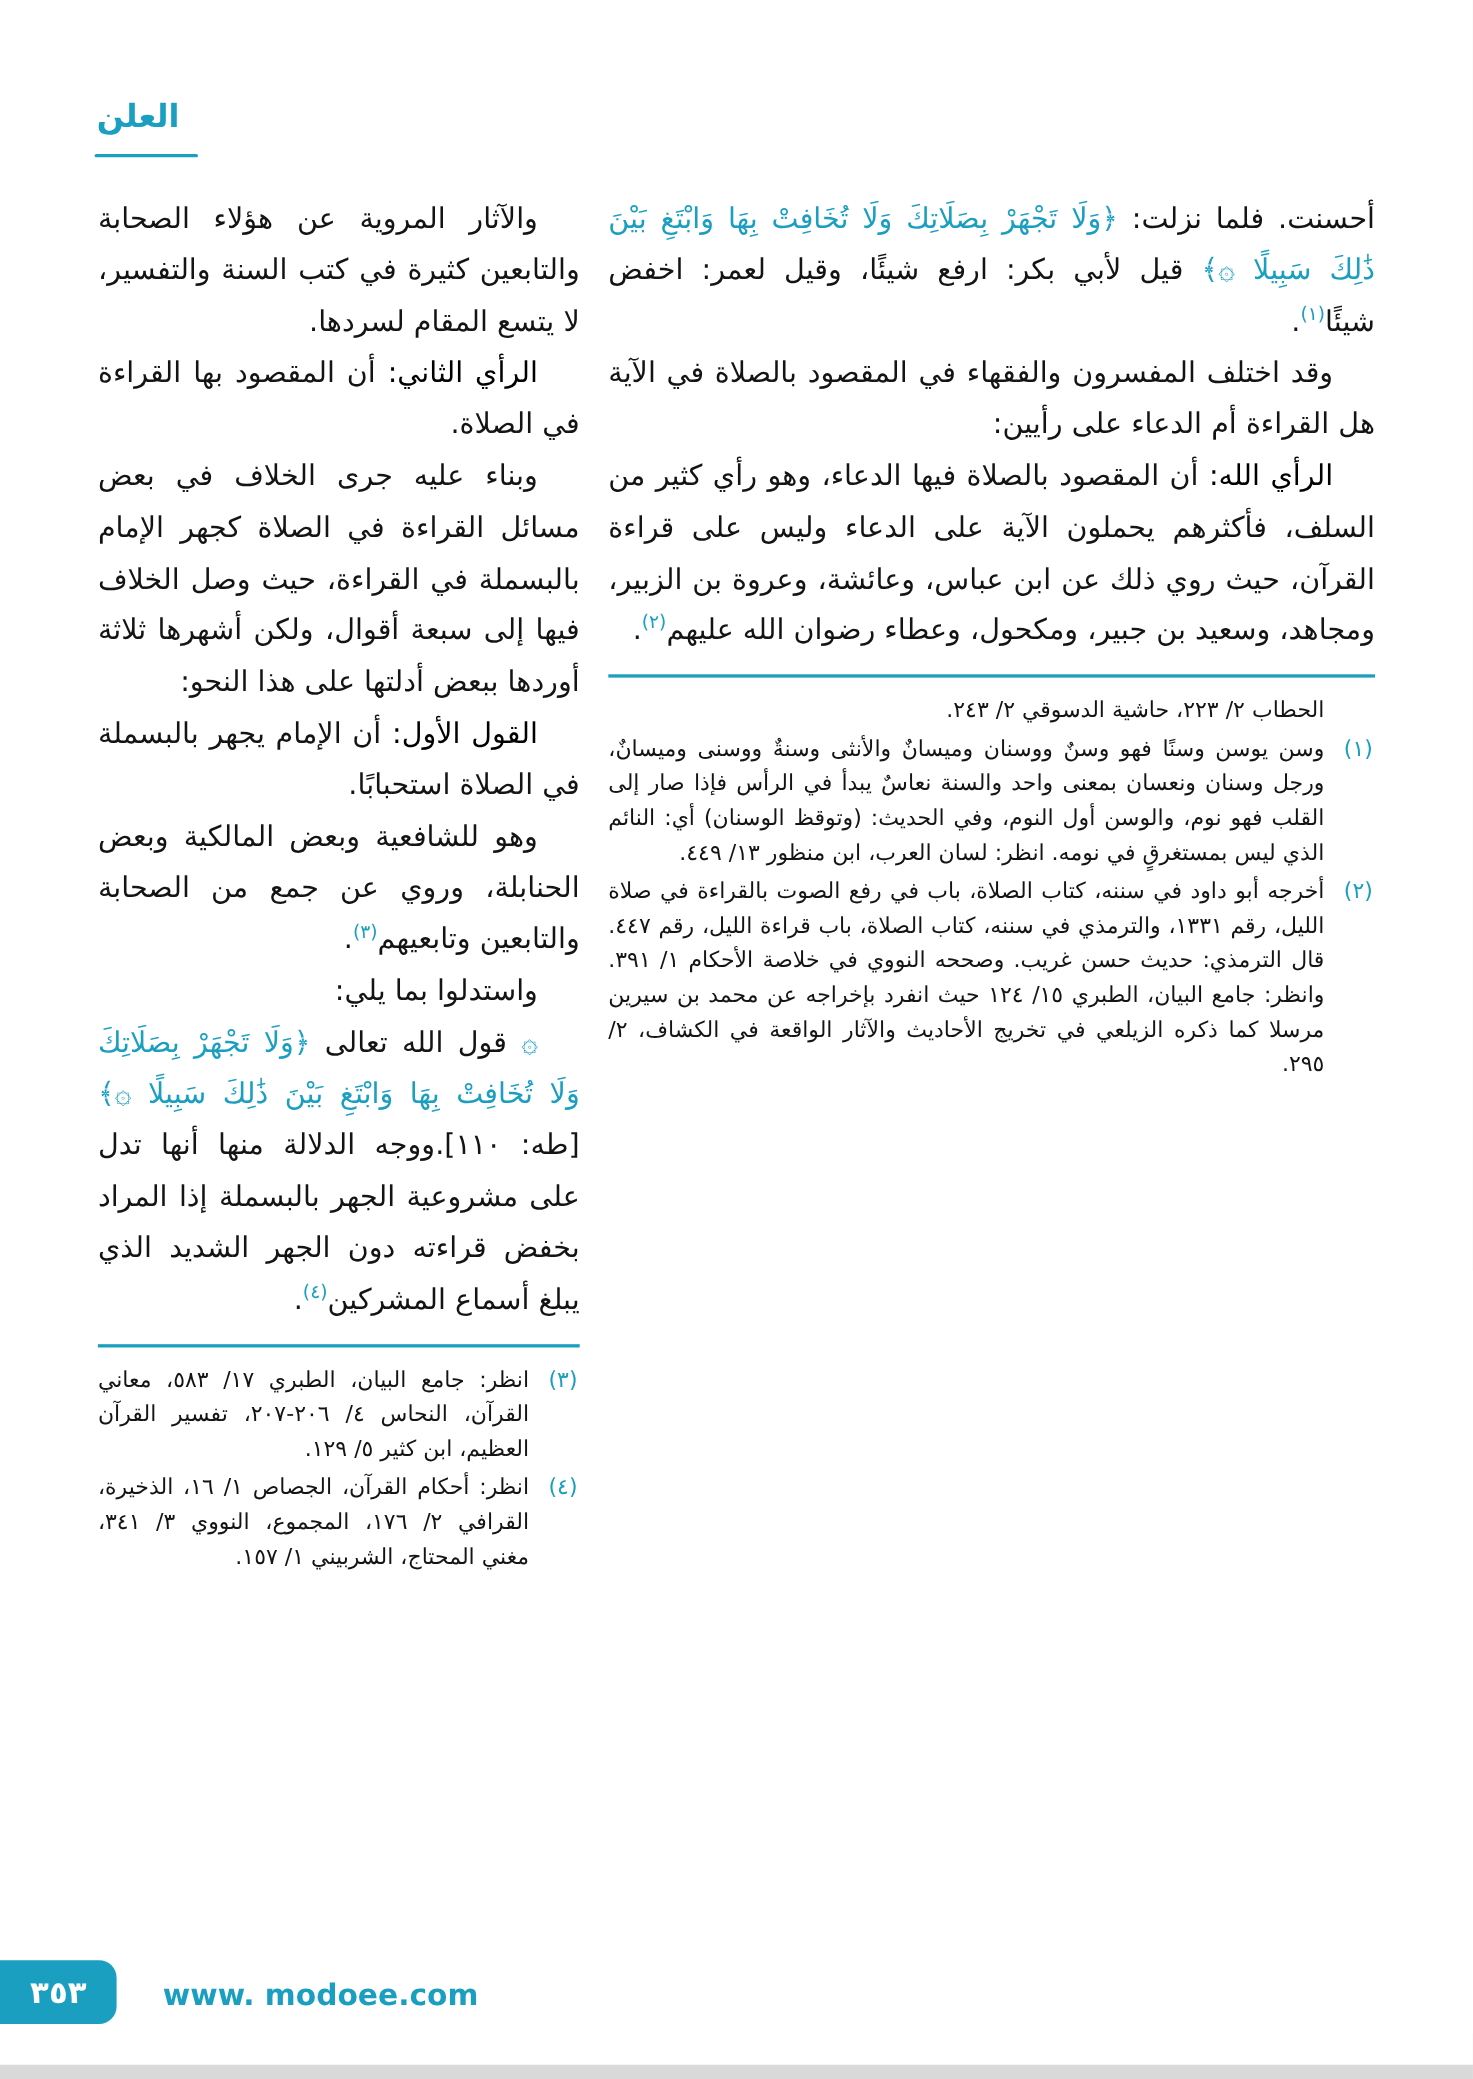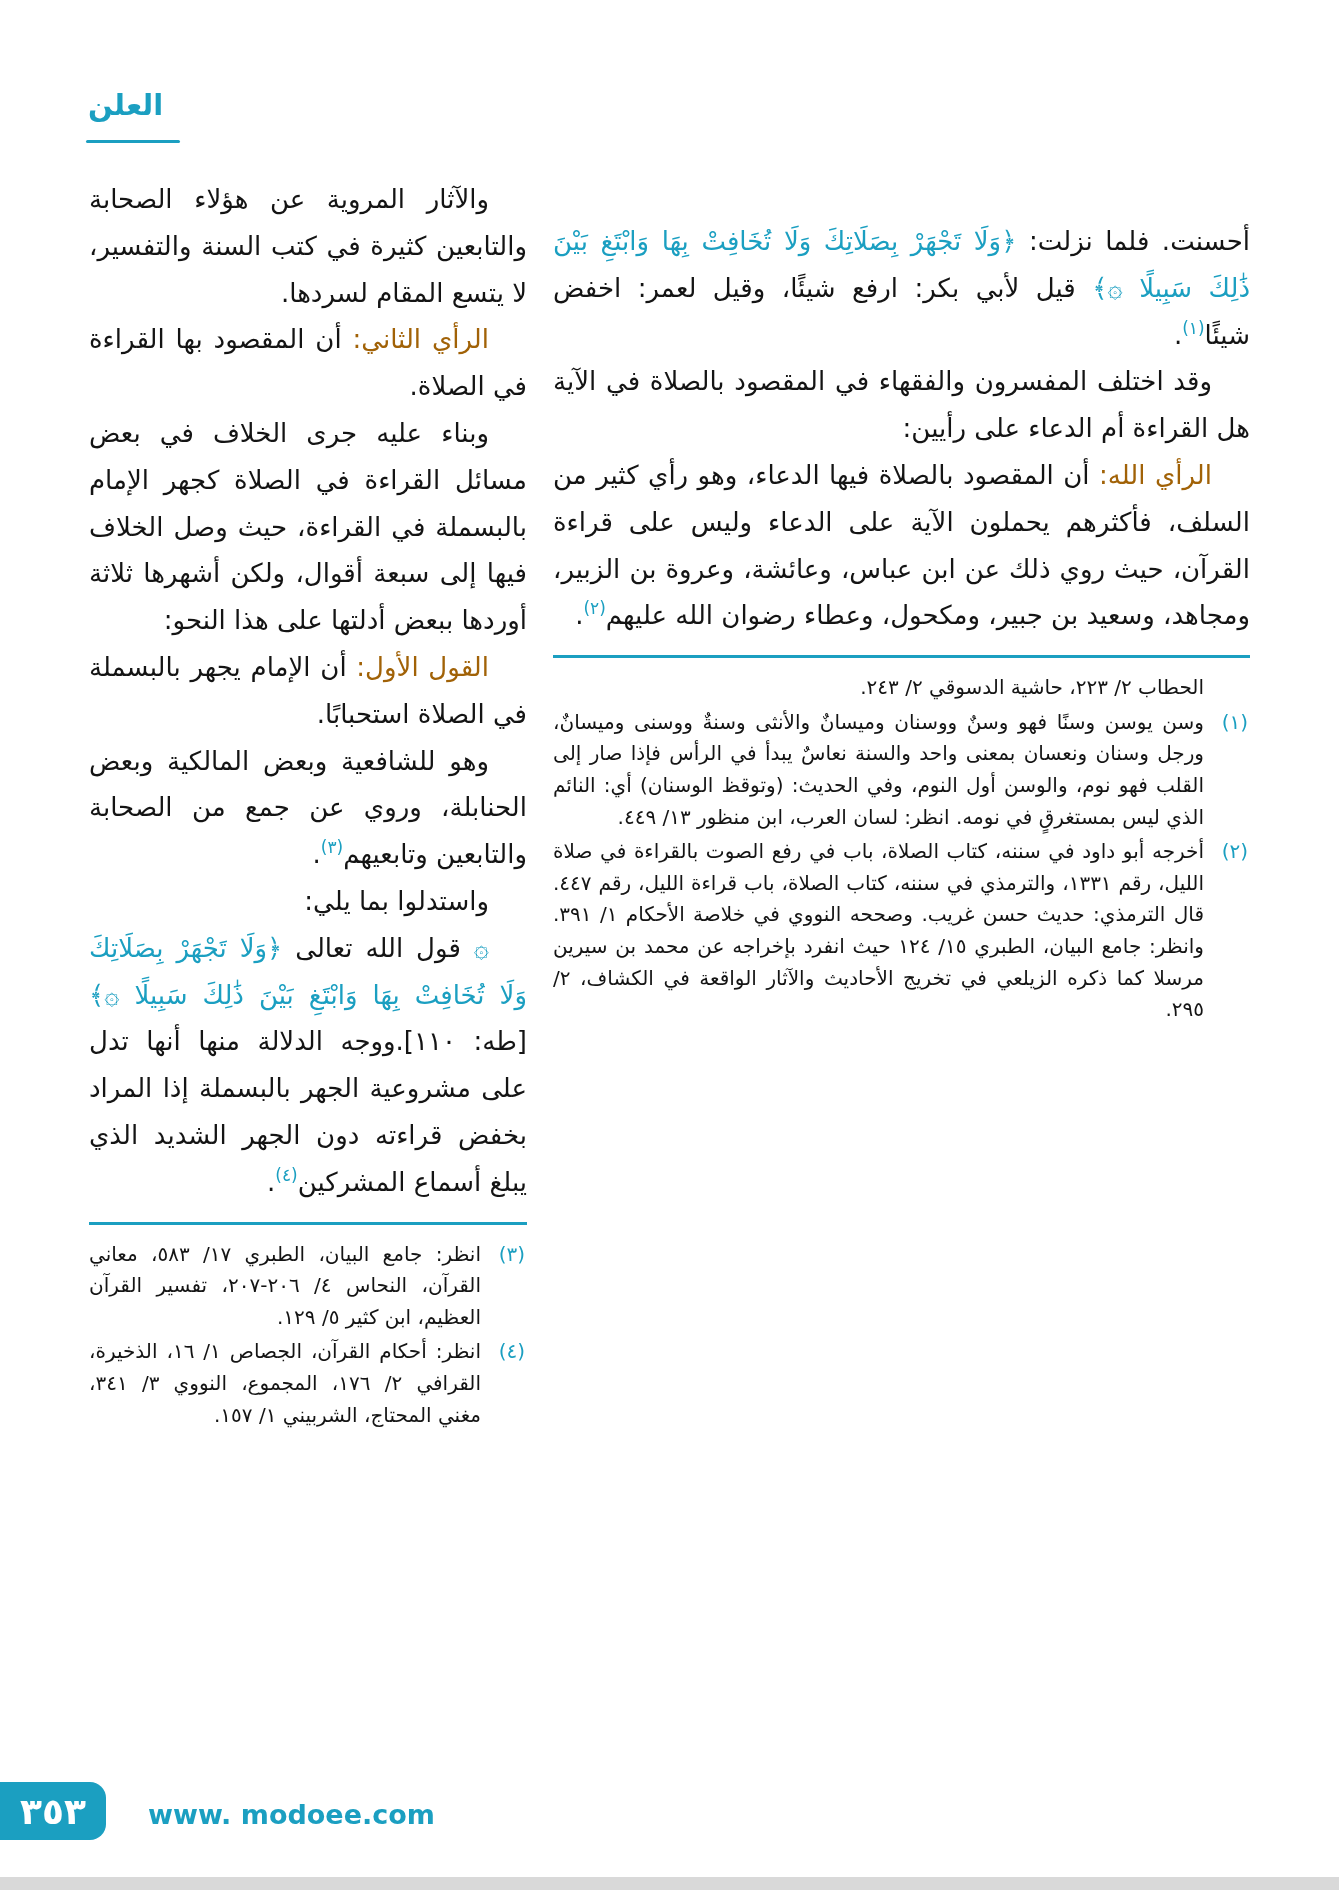--- a/index.html
+++ b/index.html
@@ -32,24 +32,24 @@
   .col-right { right:89px; width:697px; }
   .col-left  { left:89px;  width:438px; }
 
   p.body {
     margin:0;
     font-size:26px; line-height:1.8;
     text-align:justify;
     font-weight:normal;
     text-indent:38px;
   }
-  p.body.noindent { text-indent:0;margin-top:42px; }
+  p.body.noindent { text-indent:0; }
 
   .quran { color:var(--accent); }
-  .lead  { color:#a16207; }
+  .lead  { color:#000000; }
   .ornament { color:var(--accent); }
 
   sup.fnref {
     color:var(--accent);
     font-size:17px;
     vertical-align:super;
     line-height:0;
   }
 
   .sep {
@@ -71,21 +71,21 @@
   }
 
   
   .badge {
     position:absolute; left:0; bottom:37px;
     width:106px; height:58px;
     background:var(--accent);
     border-radius:0 16px 16px 0;
     color:#ffffff;
     display:flex; align-items:center; justify-content:center;
-    font-size:36px; font-weight:bold;
+    font-size:28px; font-weight:bold;
   }
   .website {
     position:absolute; left:148px; bottom:47px;
     color:var(--accent);
     font-size:27px; font-weight:bold;
     direction:ltr;
   }
 </style>
 </head>
 <body>

